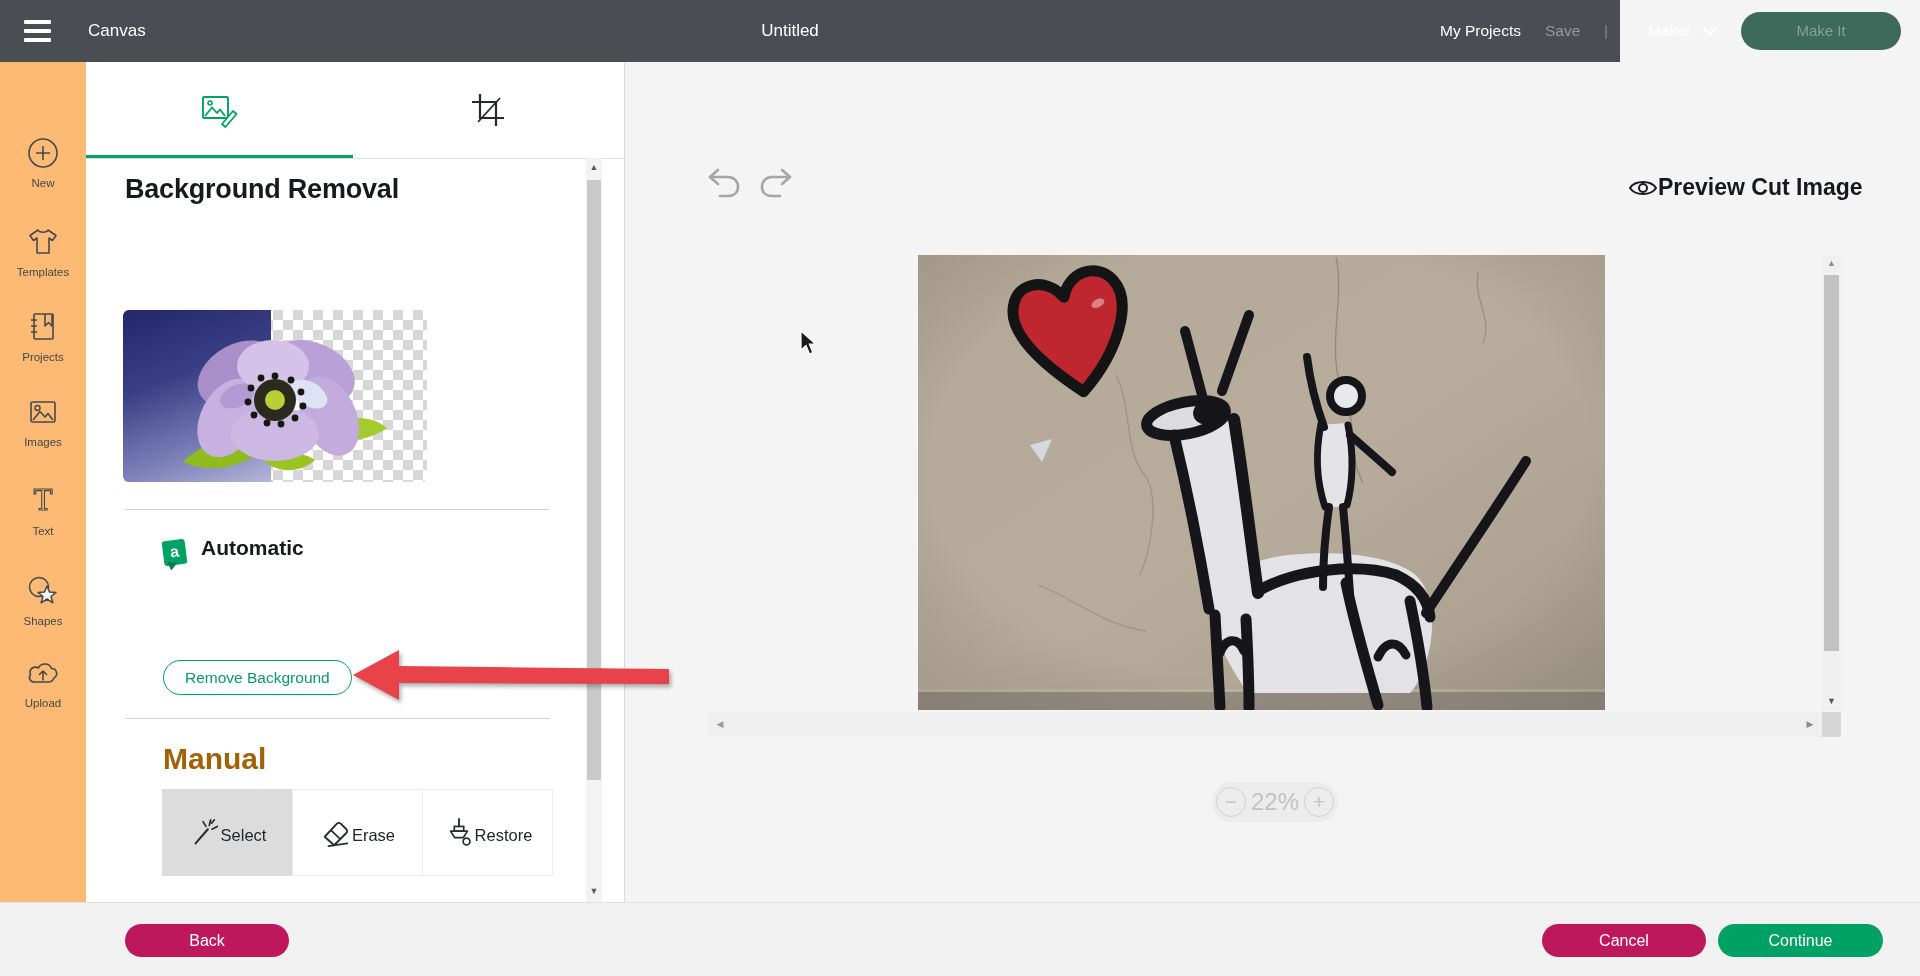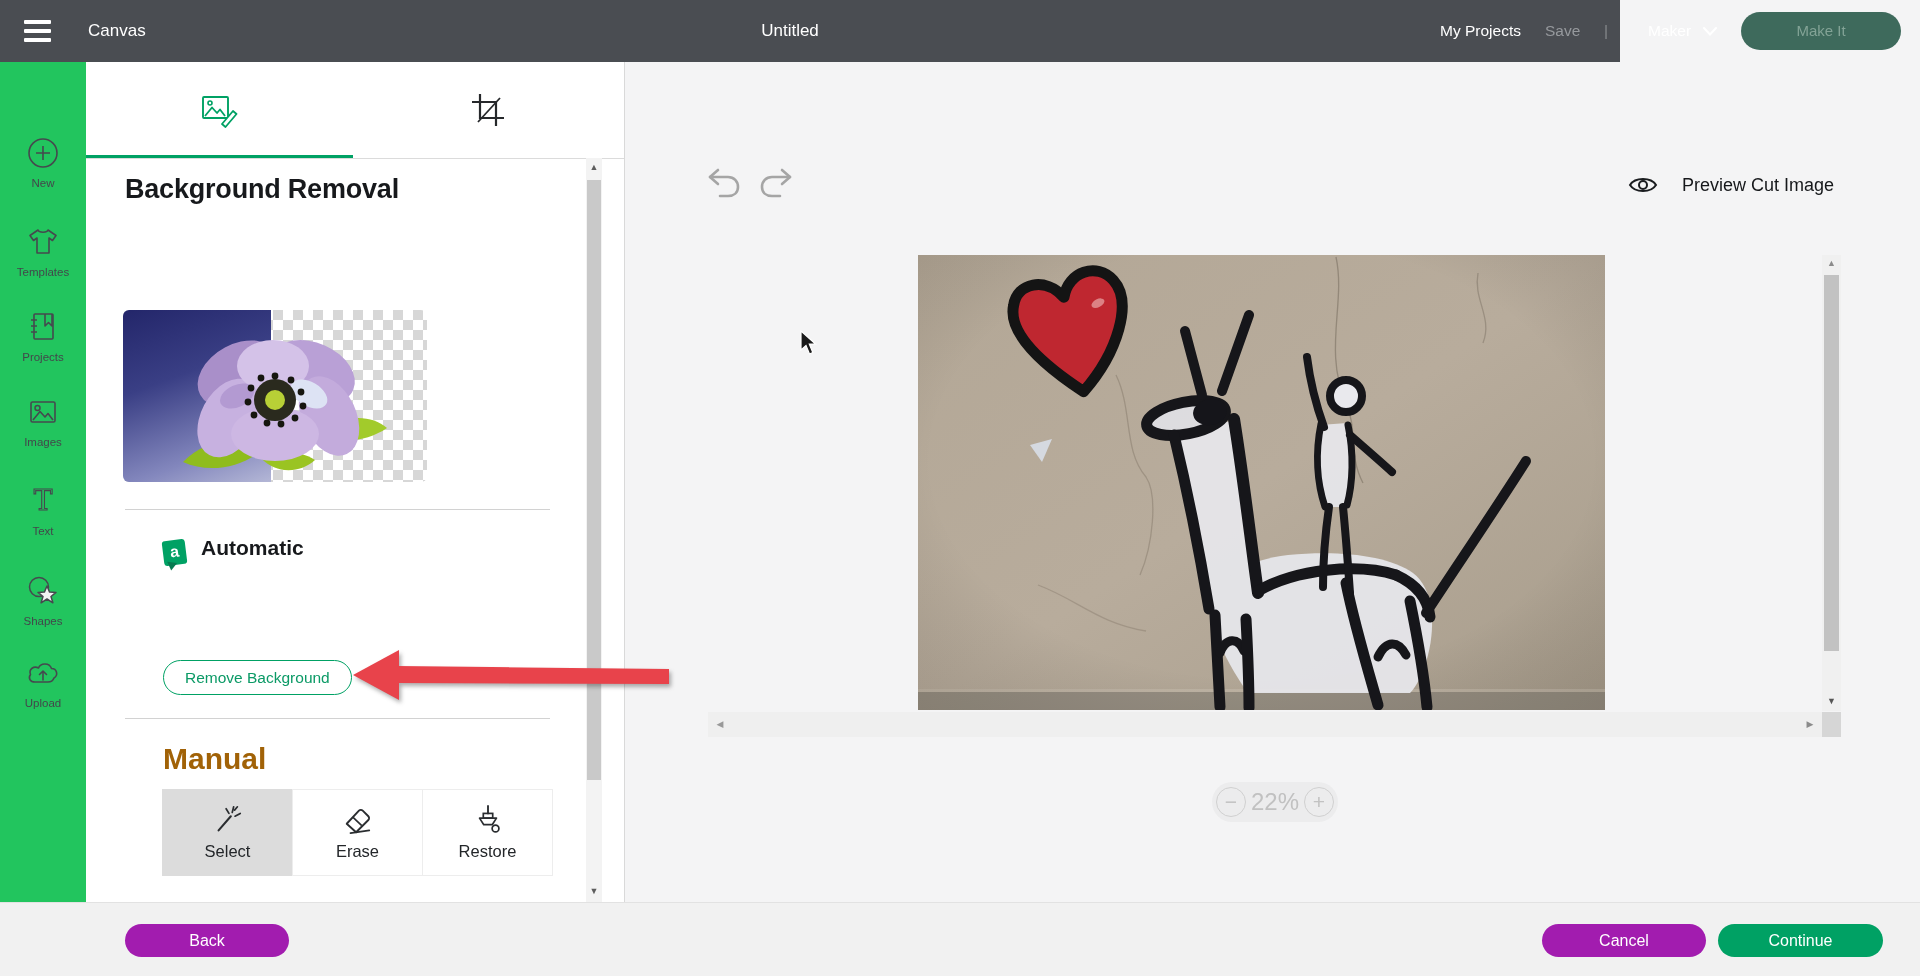--- a/index.html
+++ b/index.html
@@ -14,21 +14,21 @@
   .tb-text{position:absolute;top:0;line-height:62px;color:#fff;font-size:17px;}
   .tb-small{position:absolute;top:0;line-height:62px;color:#fff;font-size:15.5px;cursor:pointer;}
   #doc-title{left:720px;width:140px;text-align:center;}
   #save-btn{color:#96999d;}
   #tb-sep{color:#85888c;cursor:default;}
   #machine-chevron{position:absolute;left:1703px;top:27px;}
   #make-it{position:absolute;left:1741px;top:12px;width:160px;height:38px;border-radius:19px;
     background:#3e6a5c;color:#83a396;font-size:15px;text-align:center;line-height:38px;cursor:default;}
 
   
-  #sidebar{position:absolute;left:0;top:62px;width:86px;height:840px;background:#22c55e;border-right:7px solid #c2410c;z-index:10;}
+  #sidebar{position:absolute;left:0;top:62px;width:86px;height:840px;background:#fdba74;border-right:7px solid #c2410c;z-index:10;}
   .side-item{position:absolute;left:0;width:86px;text-align:center;cursor:pointer;}
   .side-item .ic{display:inline-block;height:36px;}
   .side-item .lbl{display:block;margin-top:3px;font-size:11.5px;color:#43474b;}
 
   
   #panel{position:absolute;left:86px;top:62px;width:538px;height:840px;background:#fff;
     border-right:1px solid #d9d9d9;overflow:hidden;z-index:10;}
   #tabbar{position:absolute;left:0;top:0;width:538px;height:96px;border-bottom:1px solid #dbdbdb;}
   .tab{position:absolute;top:0;width:268px;height:96px;display:flex;align-items:center;justify-content:center;cursor:pointer;}
   #tab-active-underline{position:absolute;left:0;top:93px;width:267px;height:3px;background:#00a164;}
@@ -46,34 +46,34 @@
     transform:rotate(-7deg);color:#fff;font-size:16px;font-weight:bold;text-align:center;line-height:24px;}
   #auto-badge::after{content:"";position:absolute;left:2px;top:22px;border-left:5px solid transparent;
     border-right:5px solid transparent;border-top:8px solid #067a50;transform:rotate(14deg);}
   #auto-title{position:absolute;left:115px;top:474px;font-size:21px;font-weight:600;color:#17191c;}
   #auto-desc{position:absolute;left:77px;top:520px;width:335px;font-size:19px;line-height:30px;color:#202327;}
   #remove-bg-btn{position:absolute;left:77px;top:598px;height:33px;padding:0 21px;border:1.5px solid #00a164;
     border-radius:18px;background:#fff;color:#0b9a66;font-size:15.5px;line-height:33px;cursor:pointer;}
   #manual-title{position:absolute;left:77px;top:680px;font-size:30px;font-weight:600;color:#a16207;}
   #tools-row{position:absolute;left:77px;top:727px;width:390px;height:85px;display:flex;}
   .tool{width:130px;height:85px;background:#fff;border:1px solid #ededed;margin-left:-1px;
-    display:flex;flex-direction:column;align-items:center;justify-content:center;cursor:pointer;}
+    display:flex;flex-direction:row;align-items:center;justify-content:center;cursor:pointer;}
   .tool.active{background:#dcdcdc;border-color:#dcdcdc;}
   .tool .tlbl{margin-top:6px;font-size:16.5px;color:#232629;}
   #manual-hint{position:absolute;left:77px;top:826px;width:440px;font-size:19px;color:#202327;white-space:nowrap;}
   
   #panel-scroll{position:absolute;left:500px;top:96px;width:16px;height:744px;background:#f3f3f3;cursor:pointer;}
   #panel-scroll .thumbv{position:absolute;left:1px;top:22px;width:14px;height:600px;background:#c9c9c9;}
   .sb-arrow{position:absolute;width:100%;text-align:center;font-size:9px;color:#5d5d5d;}
 
   
   #canvas-area{position:absolute;left:624px;top:62px;width:1296px;height:840px;background:#f4f4f5;}
   .icon-btn{position:absolute;cursor:pointer;}
   #preview-group{position:absolute;left:1628px;top:174px;display:flex;align-items:center;cursor:pointer;z-index:5;}
-  #preview-label{margin-left:24px;font-size:18px;color:#16181b;}
+  #preview-label{margin-left:0;font-size:23px;color:#16181b;font-weight:bold;}
   #graffiti{position:absolute;left:918px;top:255px;width:687px;height:455px;cursor:pointer;}
   
   #v-scroll{position:absolute;left:1822px;top:255px;width:19px;height:456px;background:#f0f0f0;cursor:pointer;}
   #v-scroll .thumbv{position:absolute;left:2px;top:20px;width:15px;height:376px;background:#c2c2c2;}
   #v-corner{position:absolute;left:1822px;top:712px;width:19px;height:25px;background:#d6d6d6;}
   #h-scroll{position:absolute;left:708px;top:712px;width:1114px;height:25px;background:#efefef;cursor:pointer;}
   #h-scroll .sb-arrow{width:14px;top:7px;}
   
   #zoom-pill{position:absolute;left:1212px;top:782px;width:126px;height:40px;border-radius:20px;background:#ececed;}
   .zoom-circle{position:absolute;top:5px;width:30px;height:30px;border:1.5px solid #d0d0d0;border-radius:50%;
@@ -83,21 +83,21 @@
   
   #red-arrow{position:absolute;left:351px;top:646px;z-index:40;filter:drop-shadow(2px 3px 2px rgba(50,50,50,.4));}
 
   
   #cursor{position:absolute;left:800px;top:330px;z-index:50;}
 
   
   #footer{position:absolute;left:0;top:902px;width:1920px;height:74px;background:#f1f1f1;border-top:1px solid #e2e2e2;z-index:20;}
   .pill-btn{position:absolute;top:21px;height:33px;border-radius:17px;color:#fff;font-size:16px;font-weight:500;
     text-align:center;line-height:33px;cursor:pointer;}
-  .pill-gray{background:#a21caf;}
+  .pill-gray{background:#be185d;}
   .pill-green{background:#00a164;}
 </style>
 </head>
 <body>
 
 <div id="app">
 
   <div id="topbar">
     <div id="hamburger">
         <div></div>

